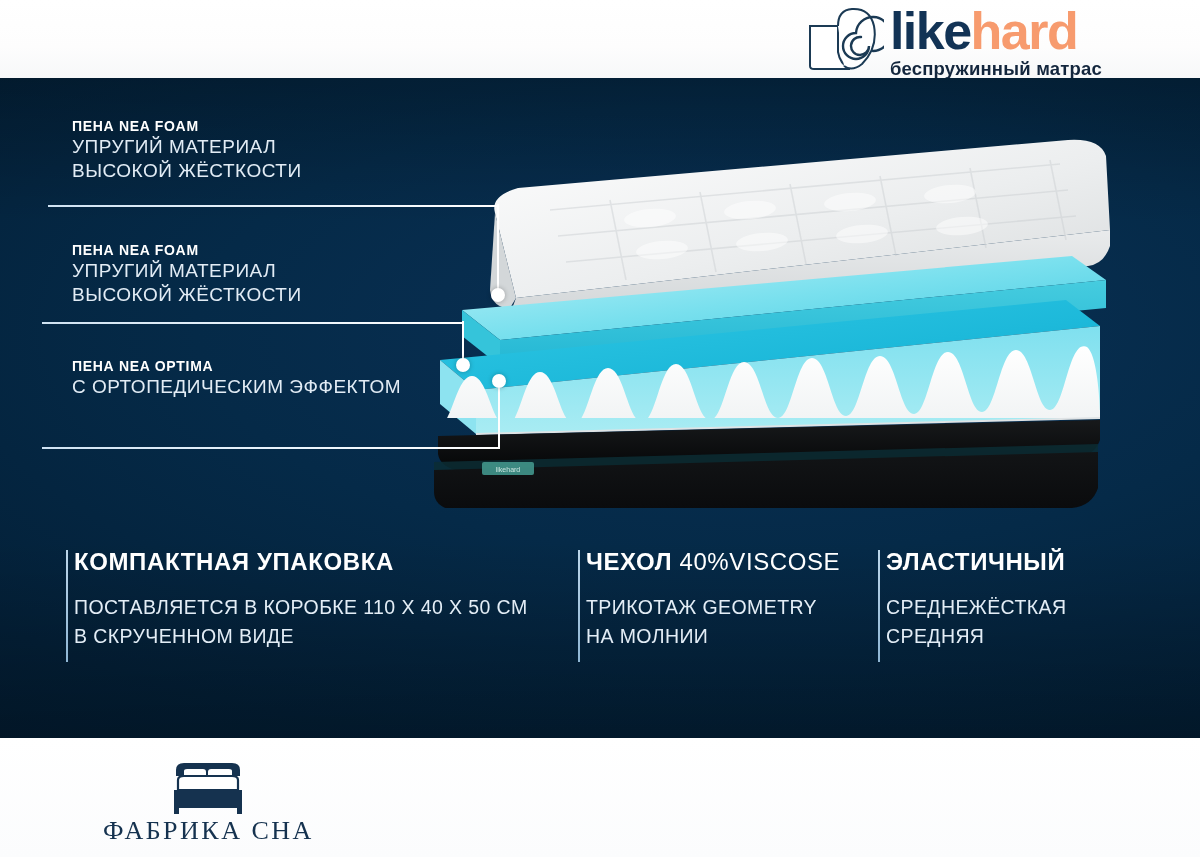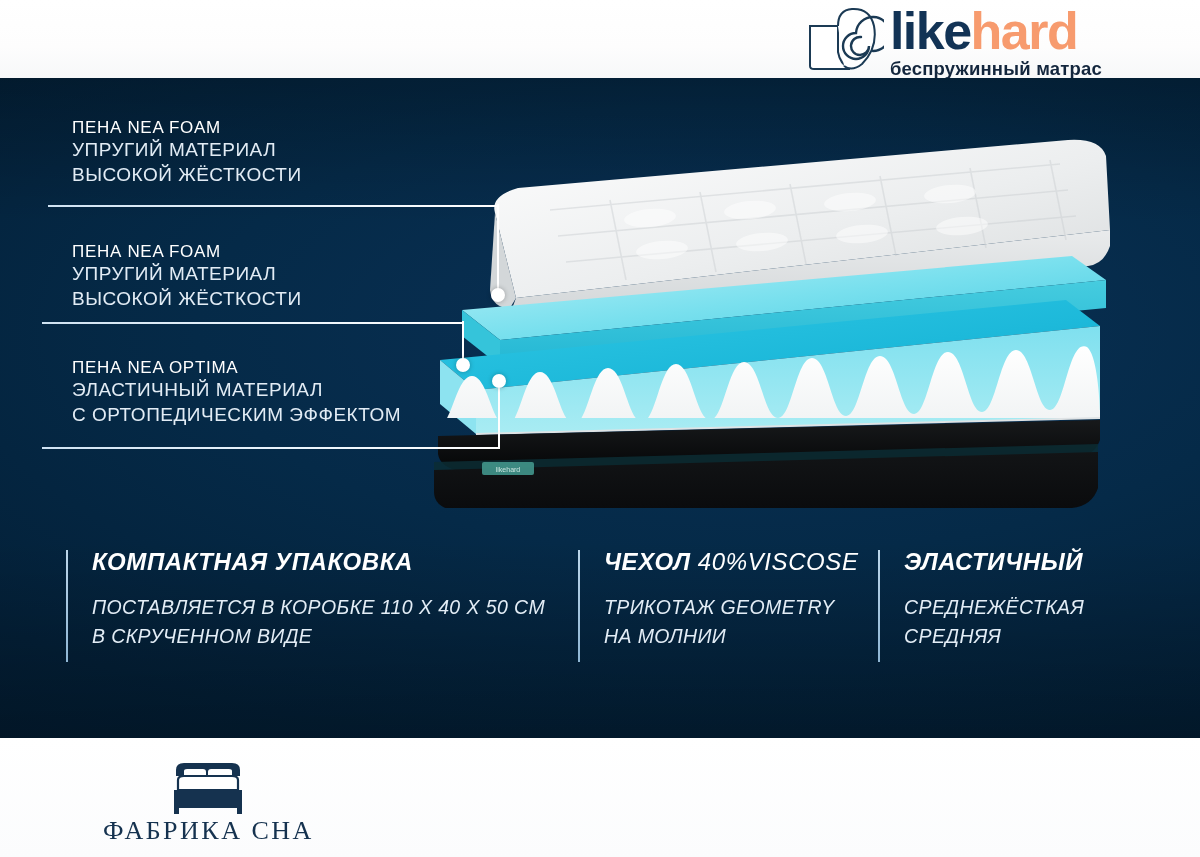--- a/index.html
+++ b/index.html
@@ -49,21 +49,21 @@
     content: ""; position: absolute; inset: 0;
     background: linear-gradient(180deg, rgba(0,0,0,0.22) 0%, rgba(0,0,0,0) 22%, rgba(0,0,0,0) 70%, rgba(0,0,0,0.25) 100%);
     pointer-events: none;
   }
 
   
   .spec {
     position: absolute; left: 72px; width: 440px; z-index: 6;
   }
   .spec-title {
-    font-size: 17px; font-weight: normal; color: #ffffff;
+    font-size: 14px; font-weight: bold; color: #ffffff;
     letter-spacing: 0.7px; line-height: 1.2; white-space: nowrap;
   }
   .spec-line {
     font-size: 19px; color: #e2ecf5; letter-spacing: 0.5px;
     line-height: 1.28; white-space: nowrap; font-weight: 300;
   }
   .rule {
     position: absolute; height: 2px; z-index: 5;
     background: linear-gradient(90deg, #cfe2f2 0%, #eaf4fc 55%, #ffffff 100%);
   }
@@ -78,21 +78,21 @@
   }
 
   
   .mattress { position: absolute; left: 400px; top: 118px; width: 740px; height: 390px; z-index: 3; }
 
   
   .features {
     position: absolute; left: 66px; top: 548px; width: 1070px; height: 122px;
     display: flex; z-index: 6;
   }
-  .feat { position: relative; padding-left: 26px; font-style: italic; }
+  .feat { position: relative; padding-left: 8px; }
   .feat:nth-child(1) { width: 512px; }
   .feat:nth-child(2) { width: 300px; }
   .feat:nth-child(3) { width: 258px; }
   .feat .bar {
     position: absolute; left: 0; top: 2px; width: 2px; height: 112px;
     background: linear-gradient(180deg,#bcd6ea,#8fb6d4);
   }
   .feat-head {
     font-size: 24px; color: #ffffff; letter-spacing: 0.6px;
     line-height: 1.2; white-space: nowrap; margin-bottom: 16px;
@@ -276,21 +276,20 @@
     <div class="spec-line">ВЫСОКОЙ ЖЁСТКОСТИ</div>
   </div>
   <div class="rule" style="left:42px; top:322px; width:422px;"></div>
   <div class="leader" style="left:462px; top:321px;">
     <div class="v" style="left:0; top:0; height:42px;"></div>
   </div>
   <div class="dot" style="left:456px; top:358px;"></div>
 
   <div class="spec" style="top:358px">
     <div class="spec-title">ПЕНА NEA OPTIMA</div>
-    <div class="spec-line">ЭЛАСТИЧНЫЙ МАТЕРИАЛ</div>
     <div class="spec-line">С ОРТОПЕДИЧЕСКИМ ЭФФЕКТОМ</div>
   </div>
   <div class="rule" style="left:42px; top:447px; width:458px;"></div>
   <div class="leader" style="left:498px; top:388px;">
     <div class="v" style="left:0; top:0; height:60px;"></div>
   </div>
   <div class="dot" style="left:492px; top:374px;"></div>
 
   <div class="features">
 

